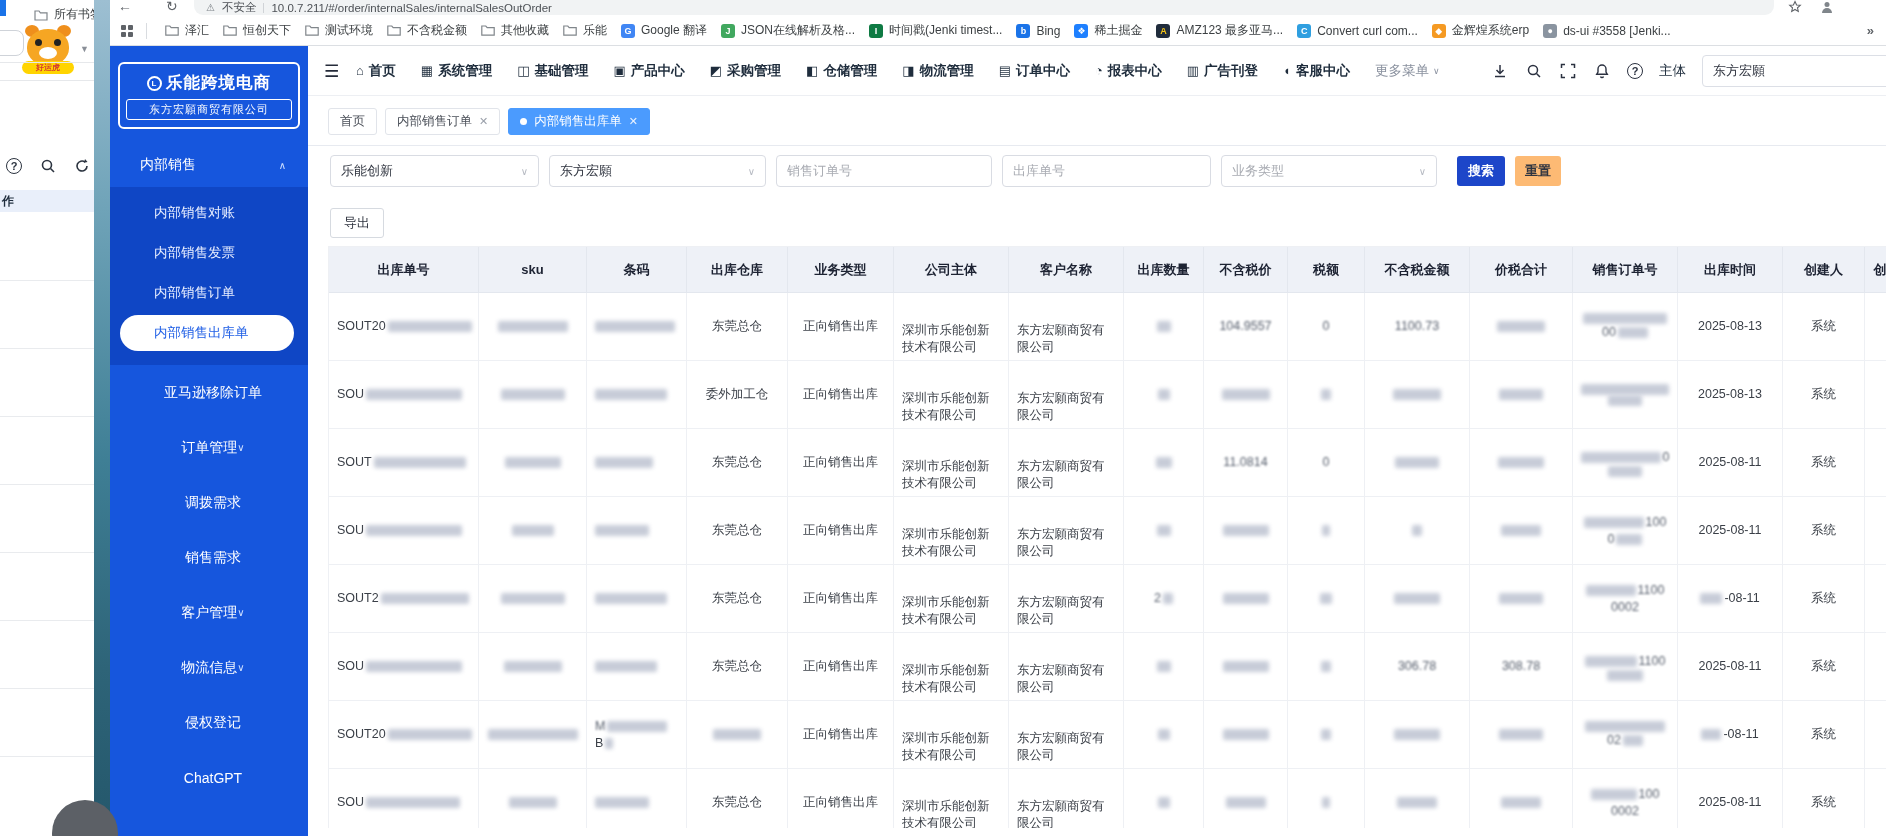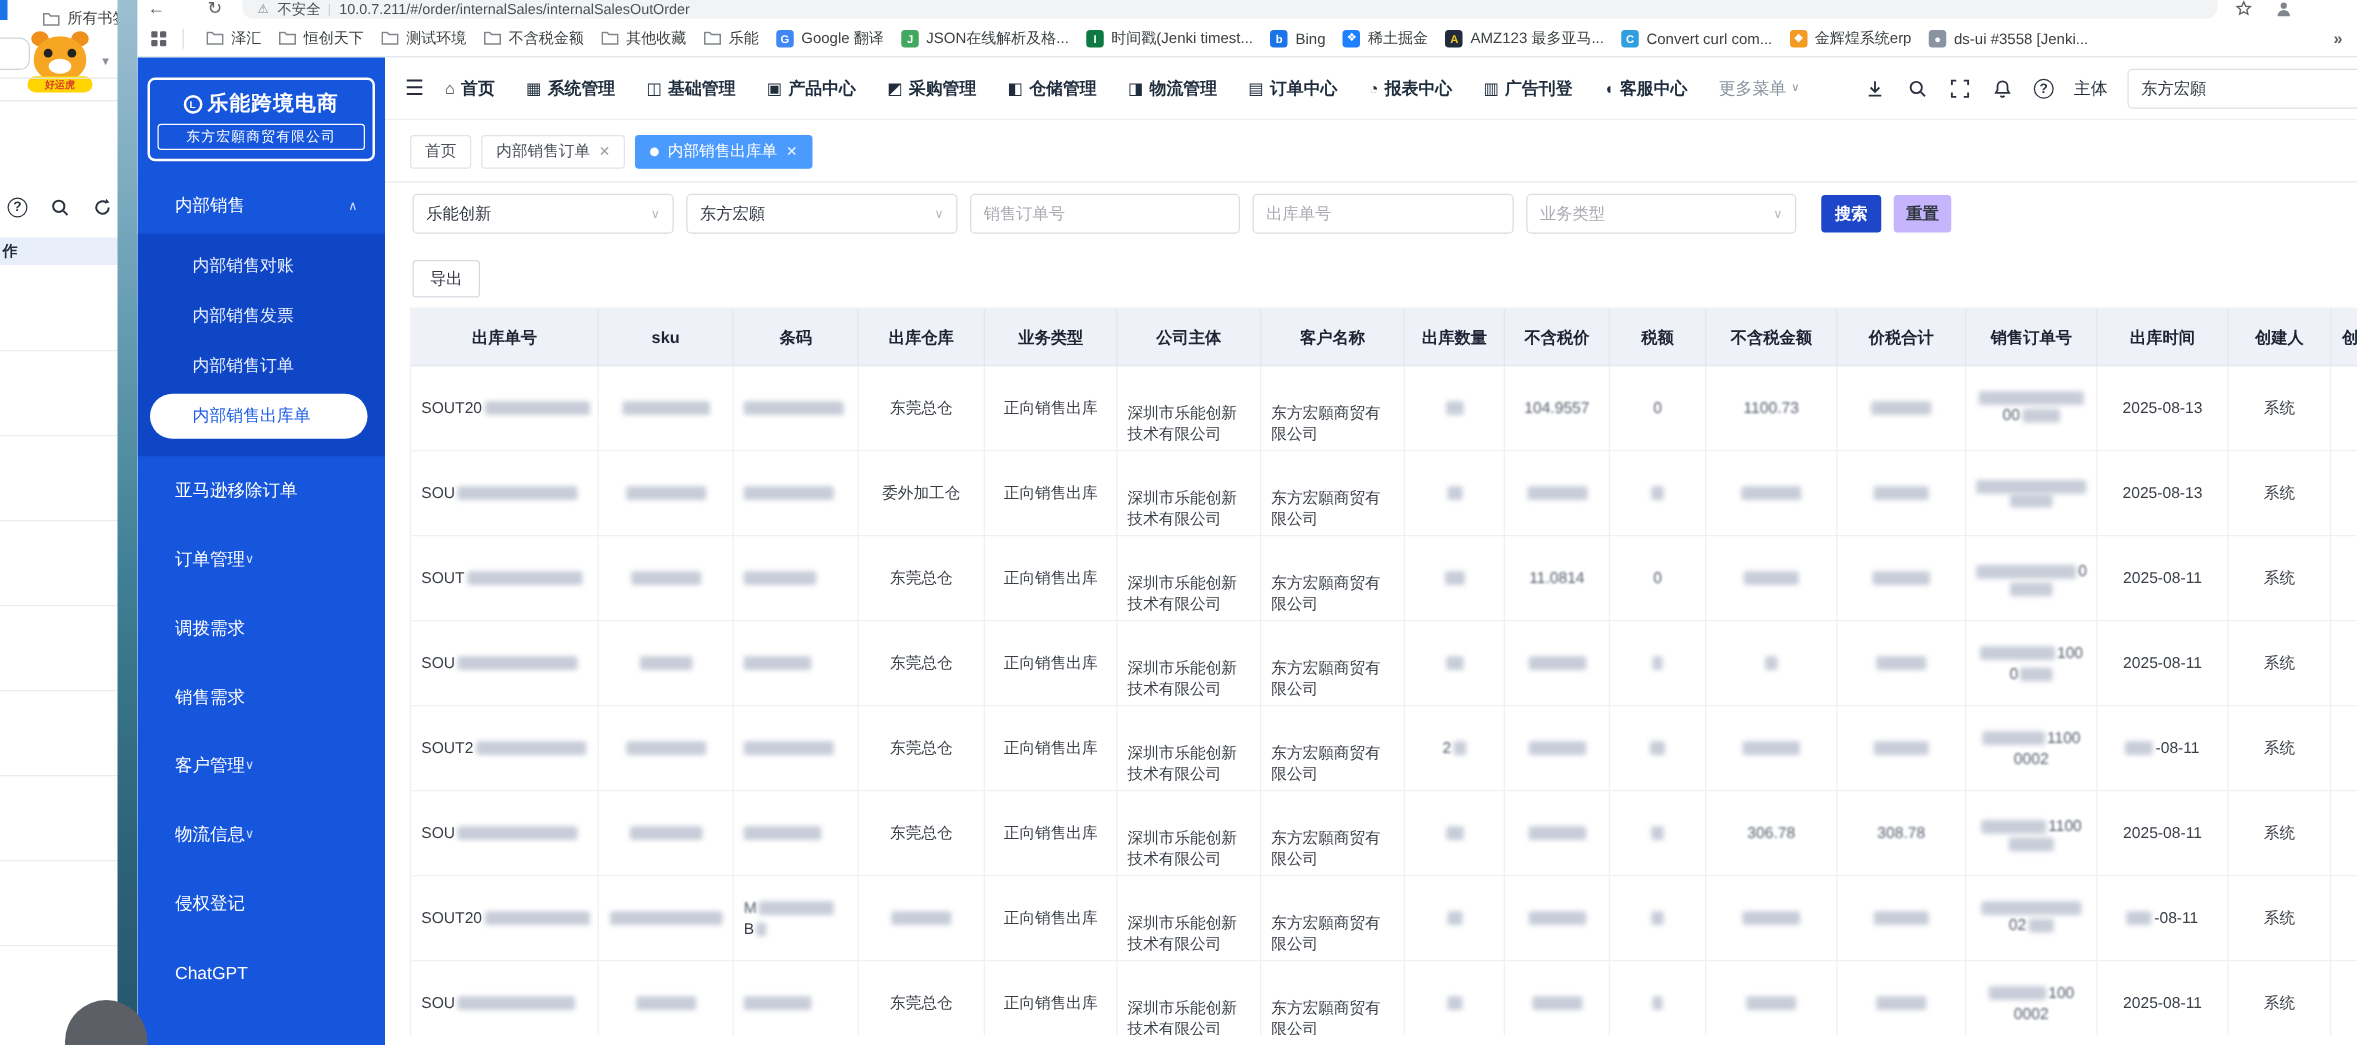--- a/index.html
+++ b/index.html
@@ -74,21 +74,21 @@
     padding:2px 0; letter-spacing:1px; white-space:nowrap; }
   .menu { margin-top:14px; color:#fff; font-size:14px; }
   .mi-parent { height:44px; display:flex; align-items:center; justify-content:space-between;
     padding:0 22px 0 30px; cursor:pointer; white-space:nowrap; }
   .mi-caret { font-size:10px; color:#cfe0ff; }
   .submenu { background:#0f46c5; padding:6px 4px 12px 0; }
   .mi-child { height:40px; line-height:40px; padding-left:44px; font-size:13.5px; color:#e9efff;
     white-space:nowrap; cursor:pointer; }
   .mi-child.active { background:#fff; color:#2160e6; border-radius:19px; margin:2px 10px; height:36px;
     line-height:36px; padding-left:34px; }
-  .mi-top { height:55px; display:flex; align-items:center; justify-content:flex-start;
+  .mi-top { height:55px; display:flex; align-items:center; justify-content:center;
     padding:0 22px 0 30px; white-space:nowrap; cursor:pointer; }
 
   
   .main { position:absolute; left:198px; top:0; width:1578px; height:790px; }
 
   .topnav { position:relative; height:50px; border-bottom:1px solid #edeff3; display:flex; align-items:center; }
   .hamburger { position:absolute; left:16px; top:15px; font-size:17px; color:#252b3a; cursor:pointer; }
   .nav-items { display:flex; align-items:center; gap:25px; margin-left:48px; }
   .nav-item { display:flex; align-items:center; gap:5px; font-size:13.5px; font-weight:bold; color:#1f2d3d;
     white-space:nowrap; cursor:pointer; }
@@ -113,21 +113,21 @@
 
   .filters { display:flex; align-items:center; gap:10px; margin:9px 0 0 22px; }
   .fld { height:32px; border:1px solid #d9dce3; border-radius:4px; background:#fff; display:flex;
     align-items:center; padding:0 10px; font-size:13px; color:#303540; justify-content:space-between; }
   .fld .ph { color:#a8abb2; }
   .fld .caret { color:#b6bac2; font-size:10px; margin-left:8px; }
   .w1 { width:209px; } .w2 { width:217px; } .w3 { width:216px; } .w4 { width:209px; } .w5 { width:216px; }
   .daterange { width:215px; gap:6px; justify-content:flex-start; }
   .btn-search { width:48px; height:30px; background:#1d46c9; color:#fff; font-size:13px; font-weight:bold;
     border:none; border-radius:3px; margin-left:10px; display:flex; align-items:center; justify-content:center; cursor:pointer; }
-  .btn-reset { width:46px; height:30px; background:#c4b5fd; color:#303540; font-size:13px; font-weight:bold;
+  .btn-reset { width:46px; height:30px; background:#fdba74; color:#303540; font-size:13px; font-weight:bold;
     border:none; border-radius:3px; display:flex; align-items:center; justify-content:center; cursor:pointer; }
   .exportrow { margin:21px 0 0 22px; }
   .btn-export { height:30px; padding:0 13px; background:#fff; border:1px solid #d6dae0; border-radius:3px;
     font-size:13px; color:#303540; display:inline-flex; align-items:center; cursor:pointer; }
 
   
   .tablewrap { position:relative; margin:8px 0 0 20px; width:1558px; height:582px; overflow:hidden;
     border-top:1px solid #eef0f4; border-left:1px solid #eef0f4; }
   .thead { display:flex; background:#eef1f7; height:46px; }
   .th { display:flex; align-items:center; justify-content:center; font-size:13px; font-weight:bold;

